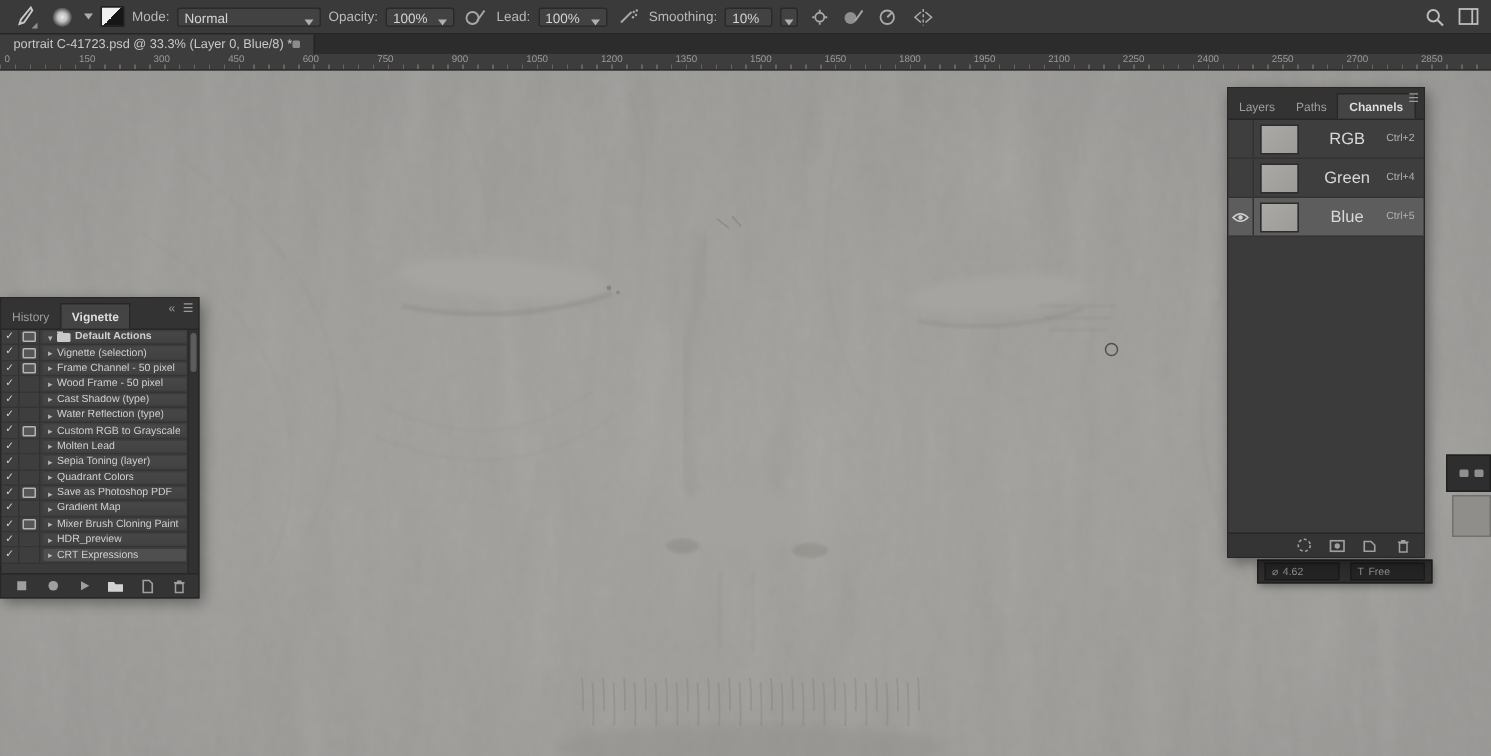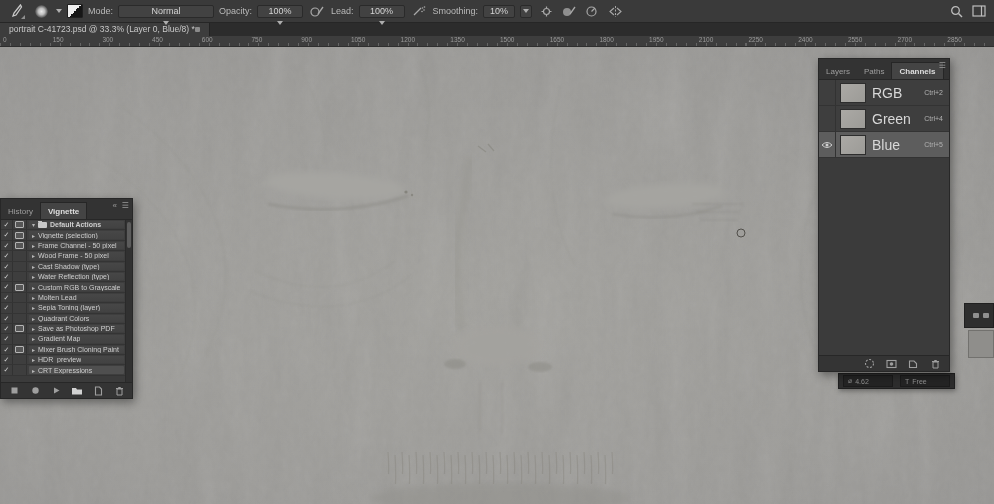--- a/index.html
+++ b/index.html
@@ -10,22 +10,22 @@
   }
   
   .opts{
     position:absolute;top:0;left:0;right:0;height:22px;background:#3a3a3a;
     border-bottom:1px solid #262626;display:flex;align-items:center;gap:5px;
     padding:0 6px;z-index:60;
   }
   .opt-label{font-size:9px;color:#b9b9b9;white-space:nowrap;}
   .dd{
     height:13px;background:#424242;border:1px solid #2a2a2a;border-radius:2px;
-    color:#d4d4d4;font-size:9px;display:flex;align-items:center;
-    justify-content:space-between;padding:0 4px;gap:5px;box-sizing:border-box;flex-direction:column;
+    color:#d4d4d4;font-size:9px;display:flex;align-items:flex-end;
+    justify-content:space-between;padding:0 4px;gap:5px;box-sizing:border-box;
   }
   .car{width:0;height:0;border-left:3px solid transparent;border-right:3px solid transparent;border-top:4px solid #aeaeae;}
   .icon-btn{width:18px;height:16px;display:flex;align-items:center;justify-content:center;flex:0 0 auto;}
   .tool-slot{position:relative;width:20px;height:18px;display:flex;align-items:center;justify-content:center;}
   .corner-arrow{position:absolute;right:1px;bottom:1px;width:0;height:0;border-left:4px solid transparent;border-bottom:4px solid #8f8f8f;}
   .brush-preview{
     width:13px;height:13px;border-radius:50%;
     background:radial-gradient(circle,#e8e8e8 0%,#bdbdbd 35%,#3a3a3a 75%);
   }
   .bw-toggle{width:14px;height:12px;border:1px solid #1f1f1f;background:linear-gradient(135deg,#f0f0f0 0 50%,#161616 50% 100%);border-radius:1px;}
@@ -75,21 +75,21 @@
   .panel-footer{height:15px;background:#343434;border-top:1px solid #272727;display:flex;align-items:center;flex:0 0 auto;}
   .actions .panel-footer{justify-content:center;gap:9px;}
   .foot-icon{display:flex;align-items:center;justify-content:center;width:12px;height:12px;}
   
   .channels{left:818px;top:58px;width:132px;height:314px;z-index:41;}
   .chan-rows{flex:0 0 auto;}
   .chan-row{height:25px;display:flex;align-items:center;border-bottom:1px solid #333333;background:#3e3e3e;}
   .chan-row.selected{background:#5d5d5d;}
   .eye-cell{width:16px;flex:0 0 16px;height:100%;border-right:1px solid #323232;display:flex;align-items:center;justify-content:center;}
   .chan-thumb{width:24px;height:18px;background:linear-gradient(135deg,#aba9a5,#9c9b97);border:1px solid #2d2d2d;margin:0 6px 0 4px;flex:0 0 auto;}
-  .chan-name{flex:1;font-size:14px;color:#d8d8d8;}
+  .chan-name{flex:1;font-size:11px;color:#d8d8d8;text-align:center;}
   .chan-short{font-size:7px;color:#b2b2b2;padding-right:6px;}
   .chan-empty{flex:1;background:#3b3b3b;}
   .channels .panel-footer{justify-content:flex-end;gap:10px;padding-right:8px;}
   
   .mini-panel{
     position:absolute;left:838px;top:373px;width:117px;height:16px;background:#2d2d2d;
     border:1px solid #1f1f1f;display:flex;align-items:center;gap:7px;padding:0 4px;
     z-index:39;box-sizing:border-box;box-shadow:1px 2px 5px rgba(0,0,0,.35);
   }
   .mini-field{background:#242424;border:1px solid #1b1b1b;height:10px;display:flex;align-items:center;gap:3px;font-size:7px;color:#8f8f8f;padding:0 4px;flex:1;}

